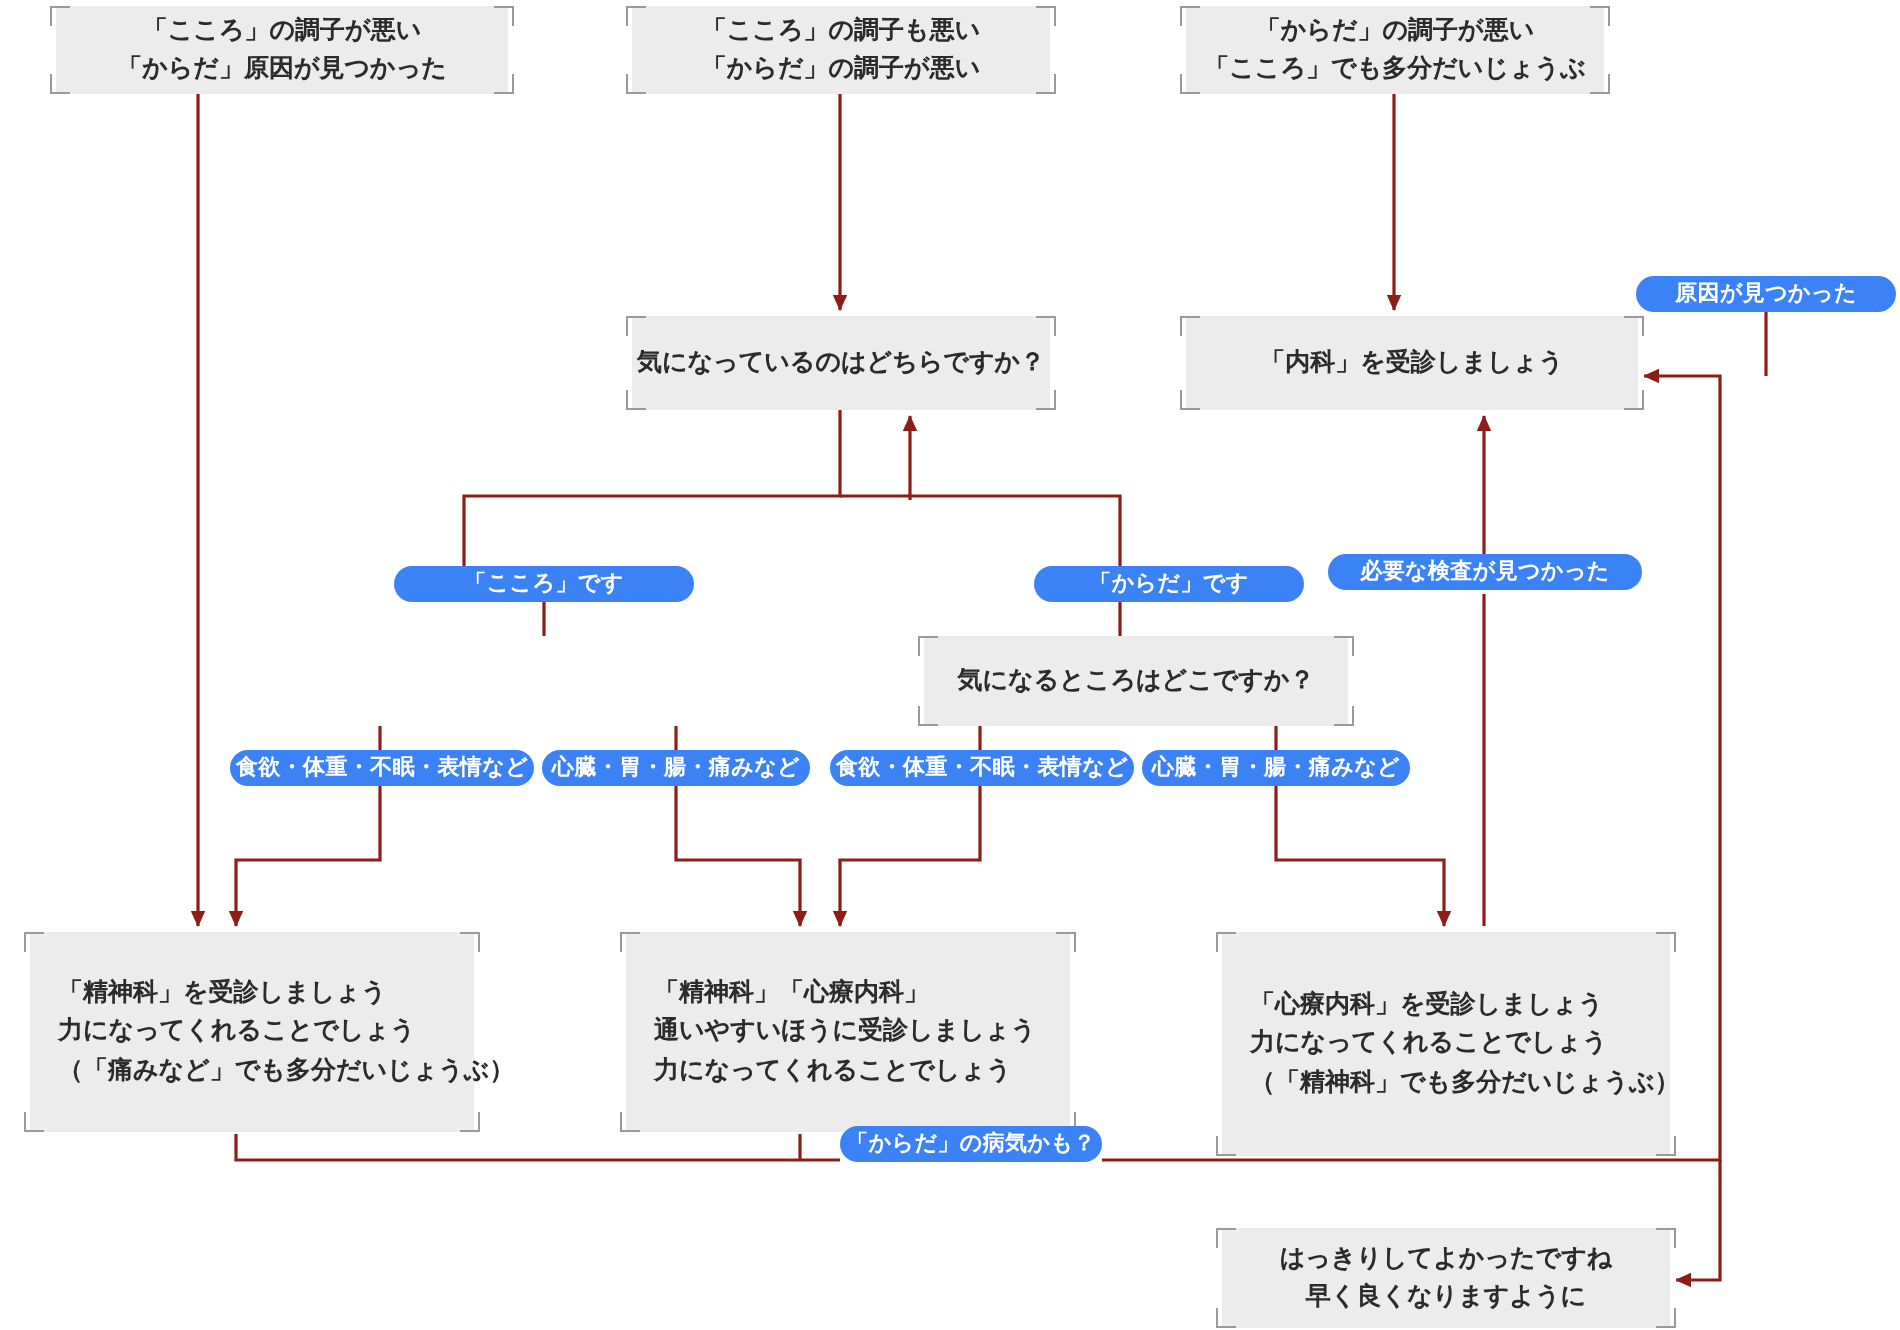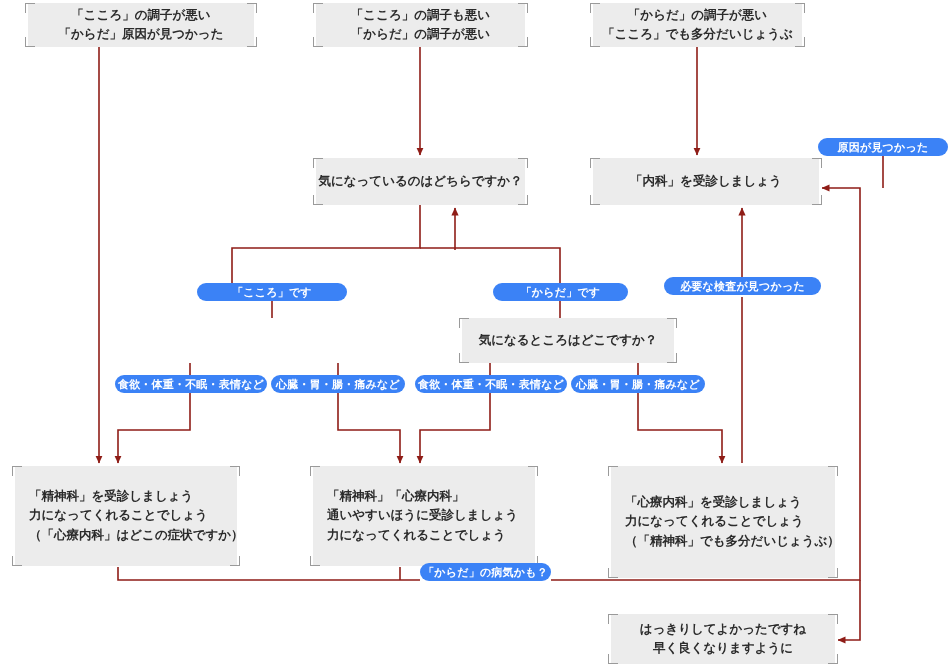--- a/index.html
+++ b/index.html
@@ -166,21 +166,21 @@
 
   <div class="node center" style="left:590px; top:158px; width:232px; height:47px;">
     <span class="bracket-tl"></span>
       <span class="bracket-tr"></span>
       <span class="bracket-bl"></span>
       <span class="bracket-br"></span>
     <div class="line">「内科」を受診しましょう</div>
   </div>
 
   <div class="pill" style="left:197px; top:283px; width:150px;">「こころ」です</div>
-  <div class="pill" style="left:493px; top:283px; width:135px;">「からだ」です</div>
+  <div class="pill" style="left:517px; top:283px; width:135px;">「からだ」です</div>
   <div class="pill" style="left:818px; top:138px; width:130px;">原因が見つかった</div>
   <div class="pill" style="left:664px; top:277px; width:157px;">必要な検査が見つかった</div>
 
 
   <div class="node center" style="left:459px; top:318px; width:218px; height:45px;">
     <span class="bracket-tl"></span>
       <span class="bracket-tr"></span>
       <span class="bracket-bl"></span>
       <span class="bracket-br"></span>
     <div class="line">気になるところはどこですか？</div>
@@ -191,21 +191,21 @@
   <div class="pill" style="left:415px; top:375px; width:152px;">食欲・体重・不眠・表情など</div>
   <div class="pill" style="left:571px; top:375px; width:134px;">心臓・胃・腸・痛みなど</div>
 
   <div class="node left" style="left:12px; top:466px; width:228px; height:100px;">
     <span class="bracket-tl"></span>
       <span class="bracket-tr"></span>
       <span class="bracket-bl"></span>
       <span class="bracket-br"></span>
     <div class="line">「精神科」を受診しましょう</div>
     <div class="line">力になってくれることでしょう</div>
-    <div class="line">（「心療内科」はどこの症状ですか）</div>
+    <div class="line">（「痛みなど」でも多分だいじょうぶ）</div>
   </div>
 
   <div class="node left" style="left:310px; top:466px; width:228px; height:100px;">
     <span class="bracket-tl"></span>
       <span class="bracket-tr"></span>
       <span class="bracket-bl"></span>
       <span class="bracket-br"></span>
     <div class="line">「精神科」「心療内科」</div>
     <div class="line">通いやすいほうに受診しましょう</div>
     <div class="line">力になってくれることでしょう</div>

